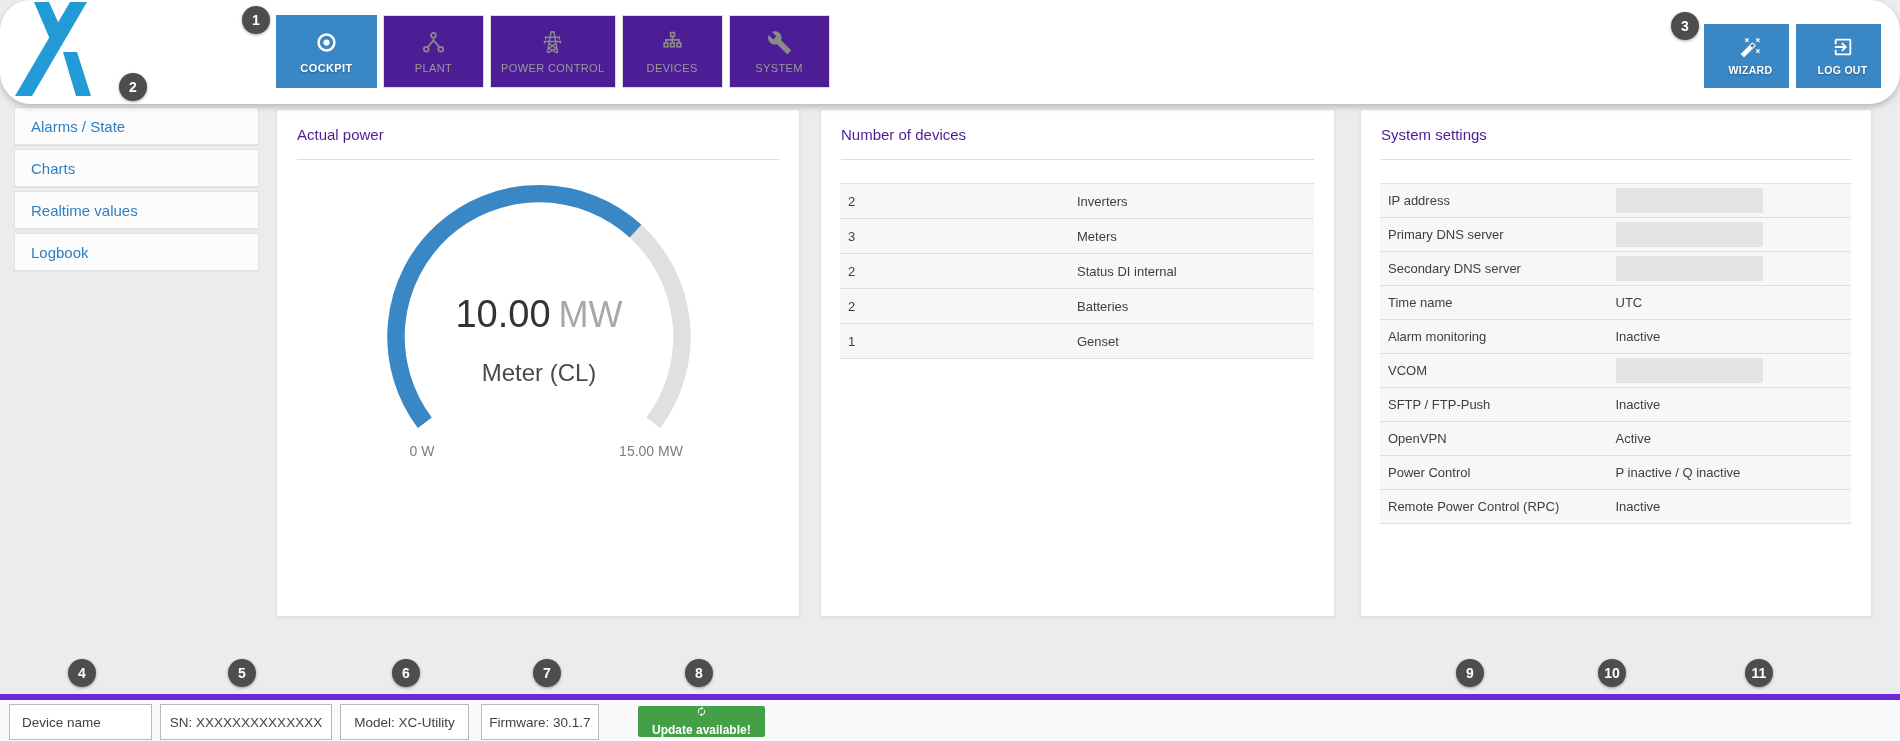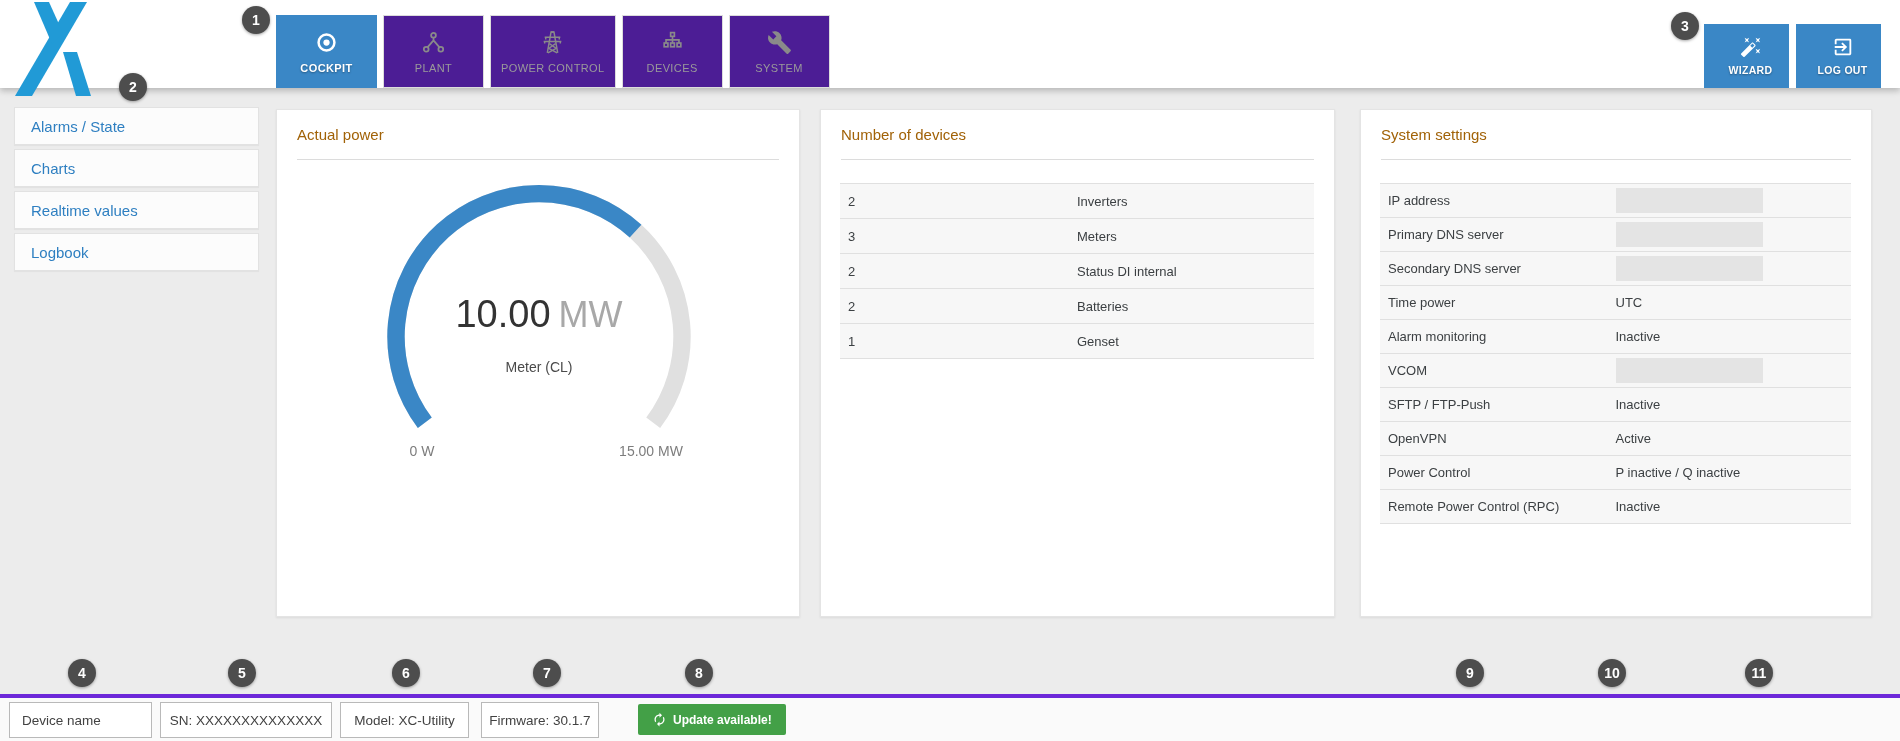--- a/index.html
+++ b/index.html
@@ -8,22 +8,22 @@
     --green:#43a047;
     --text:#3c4043;
     --muted:#8a8a8a;
   }
   *{margin:0;padding:0;box-sizing:border-box;}
   html,body{background:#ececec;}
   body{font-family:"Liberation Sans",sans-serif;color:var(--text);}
   #app{position:relative;width:1900px;height:741px;background:#ececec;overflow:hidden;}
 
   
-  .header{position:absolute;left:0;top:0;width:1900px;height:88px;background:#fff;
-          box-shadow:0 3px 6px rgba(0,0,0,.22);z-index:5;}
+  .header{position:absolute;left:0;top:0;width:1900px;height:104px;background:#fff;
+          box-shadow:0 3px 6px rgba(0,0,0,.22);z-index:5;border-radius:31px;}
   .logo{position:absolute;left:10px;top:2px;width:82px;height:94px;z-index:6;}
   .tabs{position:absolute;left:276px;top:15px;height:73px;display:flex;gap:6px;}
   .tab{min-width:101px;height:73px;background:#4c1d95;border:1px solid #dcdcdc;
        display:flex;flex-direction:column;align-items:center;justify-content:center;gap:7px;
        padding:0 10px;cursor:pointer;}
   .tab .tab-label{font-size:11px;letter-spacing:.4px;color:#9a9a9a;white-space:nowrap;}
   .tab svg{width:25px;height:25px;stroke:#8a8a8a;fill:none;}
   .tab.active{background:var(--accent);border-color:var(--accent);}
   .tab.active .tab-label{color:#fff;font-weight:bold;text-shadow:0 1px 2px rgba(0,0,0,.35);}
   .tab.active svg{stroke:#fff;}
@@ -35,59 +35,59 @@
 
   
   .sidebar{position:absolute;left:14px;top:107px;width:245px;}
   .side-item{height:38px;margin-bottom:4px;background:#fcfcfc;border:1px solid #e2e2e2;
              display:flex;align-items:center;padding-left:16px;cursor:pointer;
              color:#2e7fc1;font-size:15px;box-shadow:0 1px 1px rgba(0,0,0,.04);}
 
   
   .panel{position:absolute;top:109px;height:508px;background:#fff;border:1px solid #e4e4e4;
          box-shadow:0 1px 2px rgba(0,0,0,.08);}
-  .panel-title{position:absolute;left:20px;top:16px;font-size:15px;color:#a16207;}
+  .panel-title{position:absolute;left:20px;top:16px;font-size:15px;color:#4c1d95;}
   .panel-divider{position:absolute;left:20px;right:20px;top:49px;height:1px;background:#dcdcdc;}
   #panel-power{left:276px;width:524px;}
   #panel-devices{left:820px;width:515px;}
   #panel-system{left:1360px;width:512px;}
 
   
   .gauge-wrap{position:absolute;left:63px;top:65px;width:398px;height:300px;}
   .gauge-center{position:absolute;left:0;top:118px;width:398px;text-align:center;white-space:nowrap;}
   .gauge-value{font-size:38px;color:#333;}
   .gauge-unit{font-size:36px;color:#a8a8a8;margin-left:8px;}
   .gauge-source{position:absolute;left:0;top:184px;width:398px;text-align:center;
-                font-size:14px;color:#4a4a4a;}
+                font-size:24px;color:#4a4a4a;}
   .gauge-min,.gauge-max{position:absolute;top:268px;width:120px;font-size:14px;color:#7d7d7d;}
   .gauge-min{left:22px;text-align:center;}
   .gauge-max{left:251px;text-align:center;}
 
   
   .tbl{position:absolute;left:19px;right:20px;top:73px;border-top:1px solid #e0e0e0;}
   .trow{position:relative;height:35px;background:#f7f7f7;border-bottom:1px solid #e0e0e0;
         font-size:13px;color:var(--text);}
   .trow .c1{position:absolute;left:8px;top:0;height:100%;display:flex;align-items:center;}
   .trow .c2{position:absolute;left:50%;top:0;height:100%;display:flex;align-items:center;}
   #panel-system .trow{height:34px;}
   .redacted-block{width:147px;height:25px;background:#e4e4e4;}
 
   
   .footer{position:absolute;left:0;top:694px;width:1900px;height:47px;background:#fafafa;
-          border-top:4px solid #6d28d9;}
+          border-top:6px solid #6d28d9;}
   .fbox{position:absolute;top:4px;height:36px;background:#fff;border:1px solid #b9b9b9;
         display:flex;align-items:center;justify-content:center;font-size:13.5px;color:#424242;
         white-space:nowrap;}
   #device-name{left:9px;width:143px;padding:0 12px;font-family:"Liberation Sans",sans-serif;}
   #sn-box{left:160px;width:172px;}
   #model-box{left:340px;width:129px;}
   #fw-box{left:481px;width:118px;}
   .update-btn{position:absolute;left:638px;top:6px;height:31px;padding:0 14px;background:var(--green);
         border:none;border-radius:2px;color:#fff;font-weight:bold;font-size:12px;cursor:pointer;
-        display:flex;align-items:center;gap:6px;}
+        display:flex;align-items:center;gap:6px;flex-direction:column;}
   .update-btn svg{width:15px;height:15px;fill:#fff;}
 
   
   .badge{position:absolute;width:28px;height:28px;border-radius:50%;background:#4d4d4d;
          color:#fff;font-size:14px;font-weight:bold;display:flex;align-items:center;
          justify-content:center;z-index:20;box-shadow:0 1px 3px rgba(0,0,0,.35);}
 </style>
 </head>
 <body>
 
@@ -226,21 +226,21 @@
             <span class="redacted-block"></span>
           </span>
       </div>
       <div class="trow">
         <span class="c1">Secondary DNS server</span>
         <span class="c2">
             <span class="redacted-block"></span>
           </span>
       </div>
       <div class="trow">
-        <span class="c1">Time power</span>
+        <span class="c1">Time name</span>
         <span class="c2">UTC</span>
       </div>
       <div class="trow">
         <span class="c1">Alarm monitoring</span>
         <span class="c2">Inactive</span>
       </div>
       <div class="trow">
         <span class="c1">VCOM</span>
         <span class="c2">
             <span class="redacted-block"></span>

